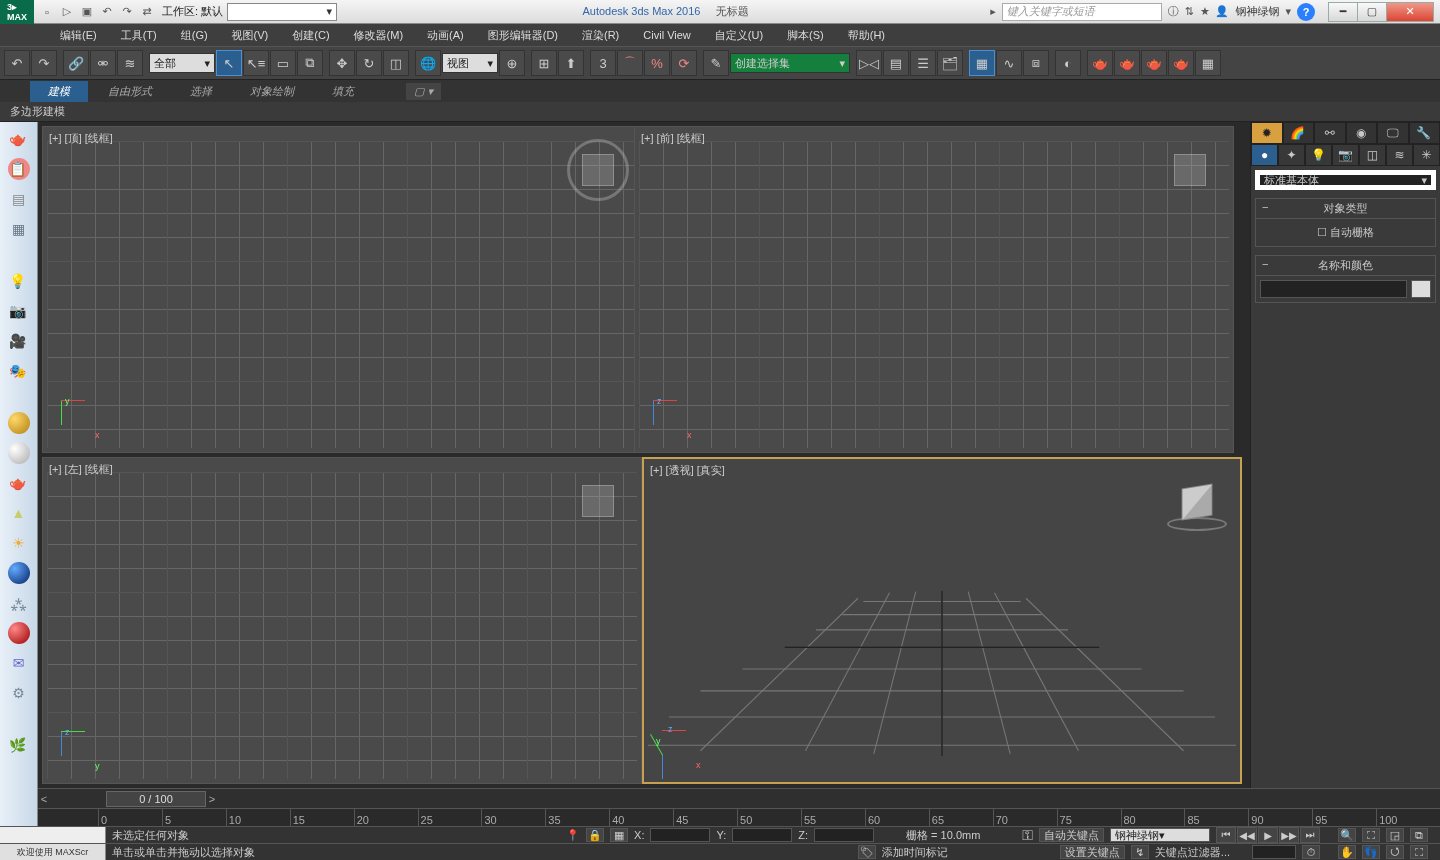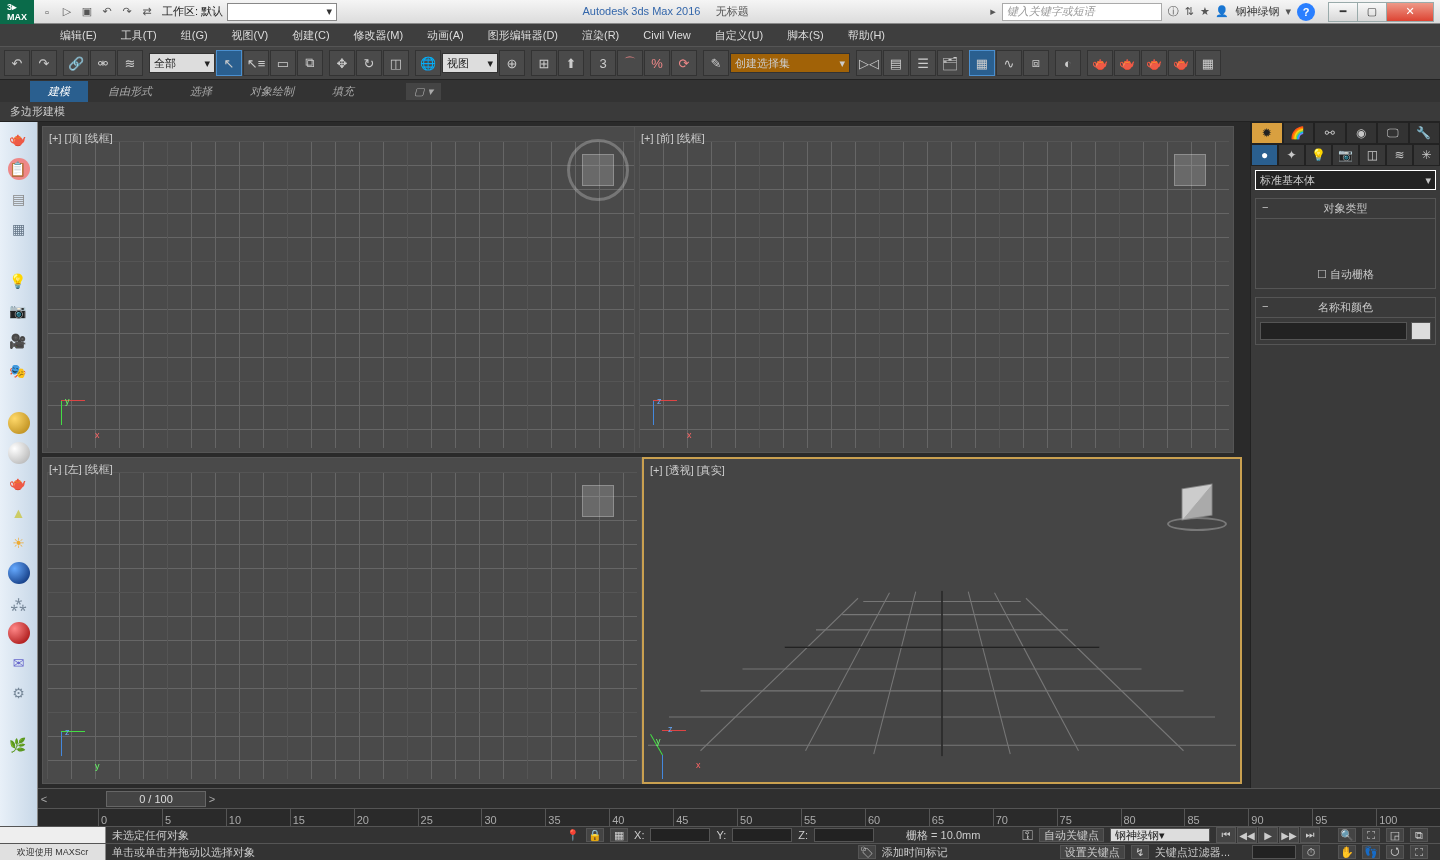--- a/index.html
+++ b/index.html
@@ -68,26 +68,26 @@
 .vp3d .vp-axis .oz { display: block; }
 
 
 .cmdpanel { width: 190px; background: #3a3a3a; border-left: 1px solid #222; display: flex; flex-direction: column; }
 .cmd-tabrow { display: flex; height: 22px; background: #333; }
 .cmd-tab { flex: 1; border: 1px solid #222; display: flex; align-items: center; justify-content: center; font-size: 12px; }
 .cmd-tab.active { background: #d9a040; color: #222; }
 .cmd-sub { display: flex; height: 22px; background: #383838; }
 .cmd-sub .cmd-tab { font-size: 12px; }
 .cmd-sub .cmd-tab.active { background: #2a5f8f; color: #fff; }
-.cmd-combo { margin: 4px; background: #222; border: 1px solid #ffffff; height: 20px; display: flex; align-items: center; padding: 0 4px; justify-content: space-between; }
+.cmd-combo { margin: 4px; background: #222; border: 5px solid #ffffff; height: 20px; display: flex; align-items: center; padding: 0 4px; justify-content: space-between; }
 .rollout { margin: 4px; border: 1px solid #555; }
 .rollout-header { background: #3a3a3a; border-bottom: 1px solid #555; text-align: center; padding: 2px; position: relative; }
 .rollout-header .minus { position: absolute; left: 6px; }
 .rollout-body { padding: 4px; }
-.auto-grid { text-align: center; padding: 2px; margin-top: 42px; }
+.auto-grid { text-align: center; padding: 2px; }
 .primgrid { display: grid; grid-template-columns: 1fr 1fr; gap: 2px; }
 .primbtn { background: #4a4a4a; border: 1px solid #2a2a2a; text-align: center; padding: 3px 2px; color: #ddd; }
 .name-row { display: flex; gap: 4px; padding: 4px; align-items: center; }
 .name-input { flex: 1; height: 18px; background: #222; border: 1px solid #555; }
 .color-swatch { width: 20px; height: 18px; background: #ddd; border: 1px solid #555; }
 
 
 .sliderbar { position: absolute; left: 38px; right: 0; bottom: 52px; height: 20px; background: #2f2f2f; border-top: 1px solid #555; display: flex; align-items: center; }
 .time-slider { width: 100px; height: 16px; background: #444; border: 1px solid #666; text-align: center; margin-left: 56px; color: #ddd; line-height: 14px; }
 .timeline { position: absolute; left: 38px; right: 0; bottom: 34px; height: 18px; background: #2a2a2a; border-top: 1px solid #555; display: flex; align-items: center; font-size: 9px; color: #aaa; padding-left: 60px; }
@@ -188,21 +188,21 @@
   <div class="sep"></div>
   <div class="tbtn">⊞</div>
   <div class="tbtn">⬆</div>
   <div class="sep"></div>
   <div class="tbtn">3</div>
   <div class="tbtn" style="color:#e88">⌒</div>
   <div class="tbtn" style="color:#e88">%</div>
   <div class="tbtn" style="color:#e88">⟳</div>
   <div class="sep"></div>
   <div class="tbtn">✎</div>
-  <div class="tcombo" style="width:120px;background:#a16207;color:#ccc">
+  <div class="tcombo" style="width:120px;background:#15803d;color:#ccc">
       <span>创建选择集</span>
       <span style="margin-left:auto">▾</span>
     </div>
   <div class="sep"></div>
   <div class="tbtn">▷◁</div>
   <div class="tbtn">▤</div>
   <div class="tbtn">☰</div>
   <div class="tbtn">🗂</div>
   <div class="sep"></div>
   <div class="tbtn active">▦</div>

